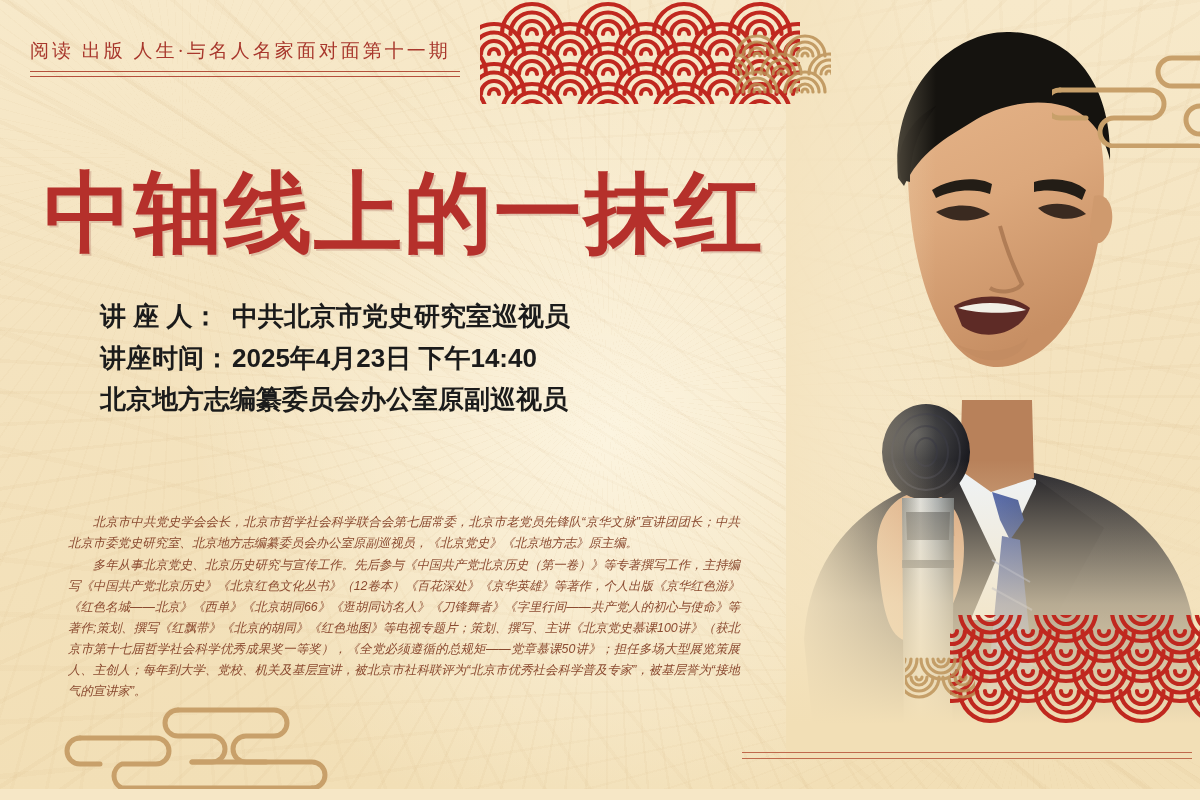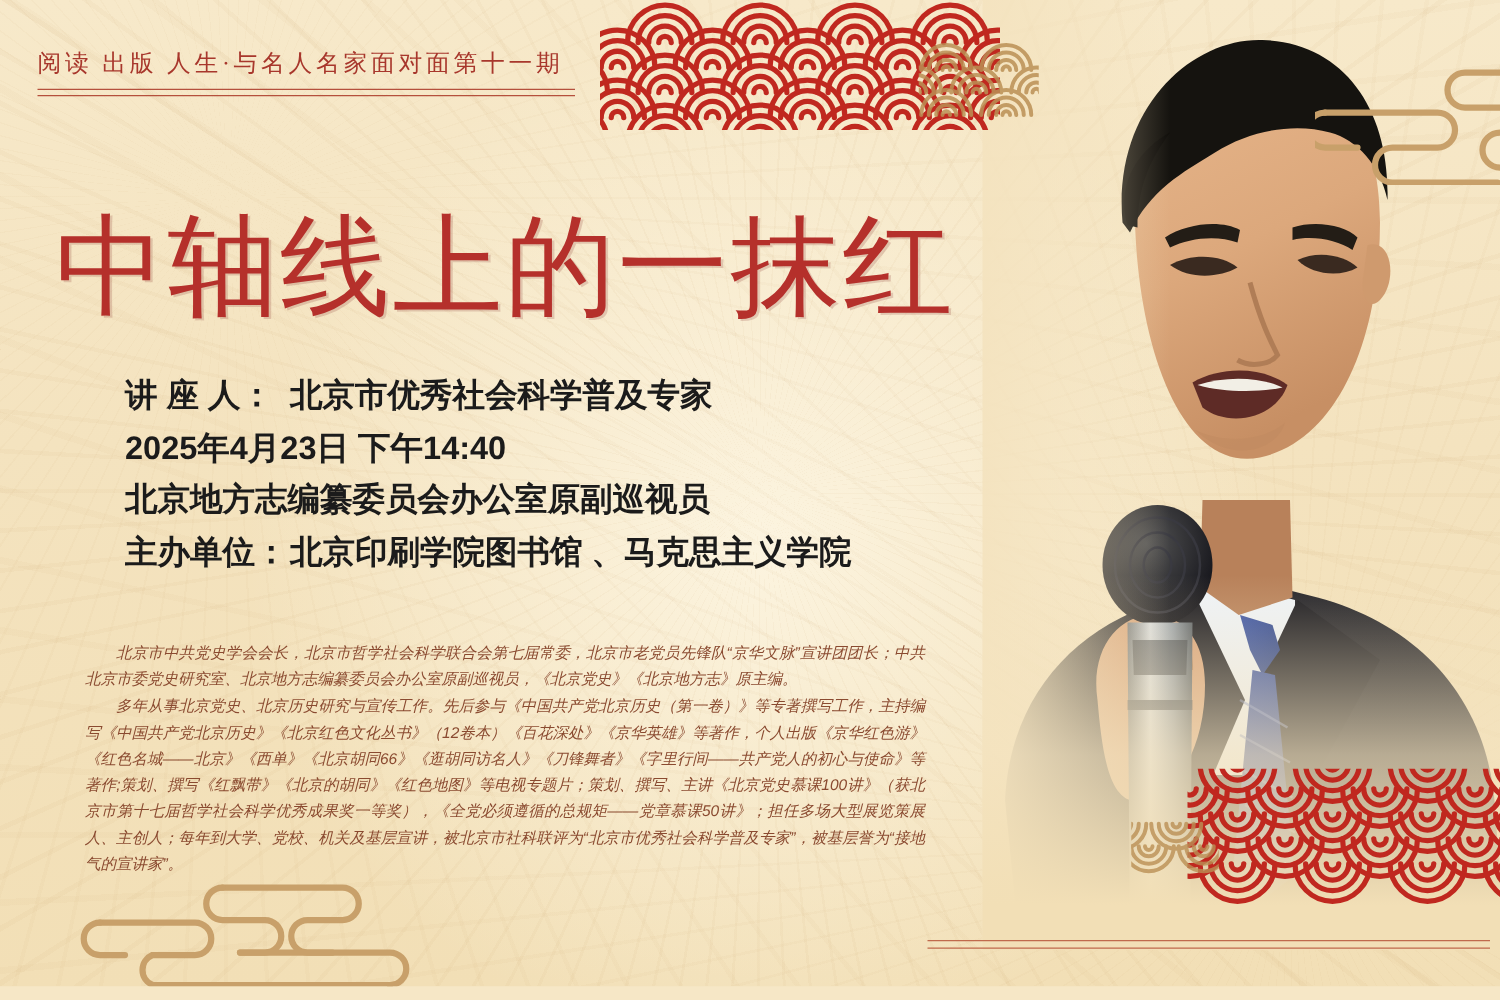--- a/index.html
+++ b/index.html
@@ -54,21 +54,21 @@
   #wave-bottom-gold{left:905px;top:655px;width:70px;height:48px;opacity:.8;}
   #cloud-tr{right:-6px;top:28px;width:170px;height:120px;}
   #cloud-bl{left:60px;top:700px;width:280px;height:96px;}
   #rule-br{position:absolute;left:742px;top:752px;width:450px;height:5px;
     border-top:1.5px solid #c06a4c;border-bottom:1.5px solid #c06a4c;}
 
   
   #title{
     position:absolute;left:44px;top:168px;
     font-family:"DejaVu Sans","Liberation Sans",sans-serif;
-    font-weight:normal;font-size:88px;line-height:1.02;color:#b5302b;
+    font-weight:bold;font-size:88px;line-height:1.02;color:#b5302b;
     letter-spacing:2px;white-space:nowrap;
     text-shadow:2px 2px 0 rgba(120,30,25,.18);
   }
 
   
   #info{position:absolute;left:100px;top:300px;width:640px;color:#1b1b1b;}
   .row{display:flex;align-items:center;margin-bottom:9px;white-space:nowrap;}
   .lbl{
     font-size:26px;font-weight:bold;line-height:1.25;
     width:132px;flex:0 0 132px;letter-spacing:0;
@@ -323,32 +323,29 @@
   <div class="header">
     <div class="txt">阅读 出版 人生·与名人名家面对面第十一期</div>
     <div class="rule"></div>
   </div>
 
   <div id="title">中轴线上的一抹红</div>
 
   <div id="info">
     <div class="row">
       <span class="lbl">讲 座 人：</span>
-      <span class="val">北京市优秀社会科学普及专家</span>
+      <span class="val">中共北京市党史研究室巡视员</span>
     </div>
     <div class="row">
+      <span class="lbl">讲座时间：</span>
       <span class="val">2025年4月23日 下午14:40</span>
     </div>
     <div class="row">
       <span class="val">北京地方志编纂委员会办公室原副巡视员</span>
     </div>
-    <div class="row">
-      <span class="lbl">主办单位：</span>
-      <span class="val">北京印刷学院图书馆 、马克思主义学院</span>
-    </div>
   </div>
 
   <div id="bio">
     <p>北京市中共党史学会会长，北京市哲学社会科学联合会第七届常委，北京市老党员先锋队“京华文脉”宣讲团团长；中共北京市委党史研究室、北京地方志编纂委员会办公室原副巡视员，《北京党史》《北京地方志》原主编。</p>
     <p>多年从事北京党史、北京历史研究与宣传工作。先后参与《中国共产党北京历史（第一卷）》等专著撰写工作，主持编写《中国共产党北京历史》《北京红色文化丛书》（12卷本）《百花深处》《京华英雄》等著作，个人出版《京华红色游》《红色名城——北京》《西单》《北京胡同66》《逛胡同访名人》《刀锋舞者》《字里行间——共产党人的初心与使命》等著作;策划、撰写《红飘带》《北京的胡同》《红色地图》等电视专题片；策划、撰写、主讲《北京党史慕课100讲》（获北京市第十七届哲学社会科学优秀成果奖一等奖），《全党必须遵循的总规矩——党章慕课50讲》；担任多场大型展览策展人、主创人；每年到大学、党校、机关及基层宣讲，被北京市社科联评为“北京市优秀社会科学普及专家”，被基层誉为“接地气的宣讲家”。</p>
   </div>
 
 </div>
 
 </body></html>

